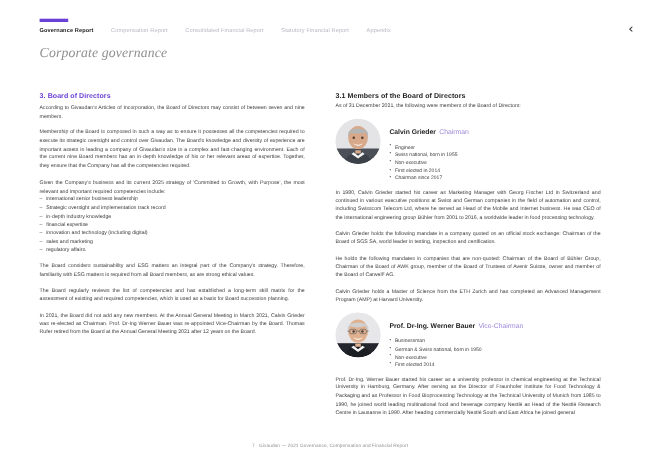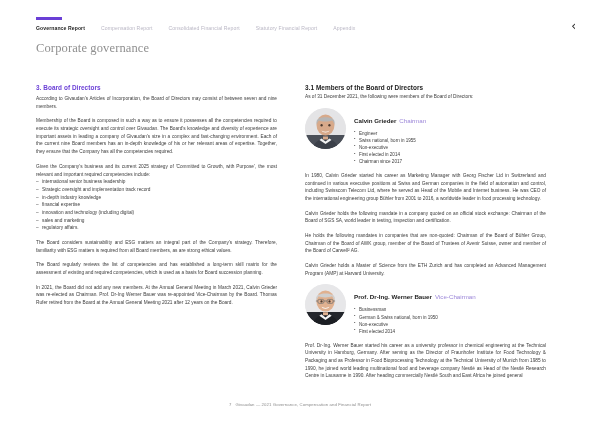--- a/index.html
+++ b/index.html
@@ -68,20 +68,21 @@
 
   
   .page-title {
     position: absolute;
     top: 41px;
     left: 36px;
     font-family: "Liberation Serif", serif;
     font-size: 12.5px;
     color: #8f8f8f;
     letter-spacing: 0.01em;
+    font-style: italic;
   }
 
   
   .columns {
     position: absolute;
     top: 84px;
     left: 36px;
     right: 36px;
     display: flex;
     gap: 28px;

